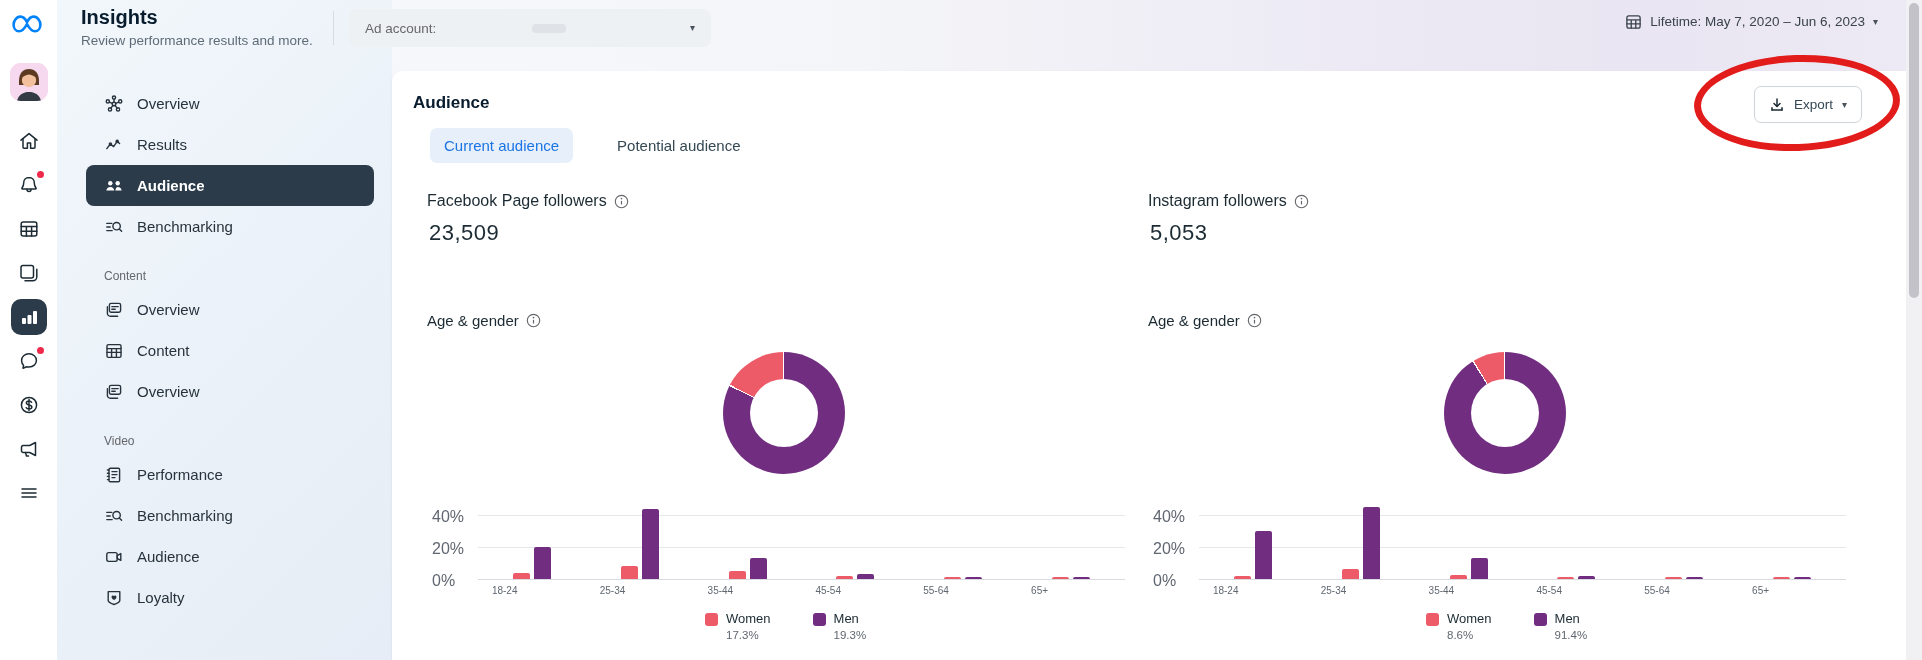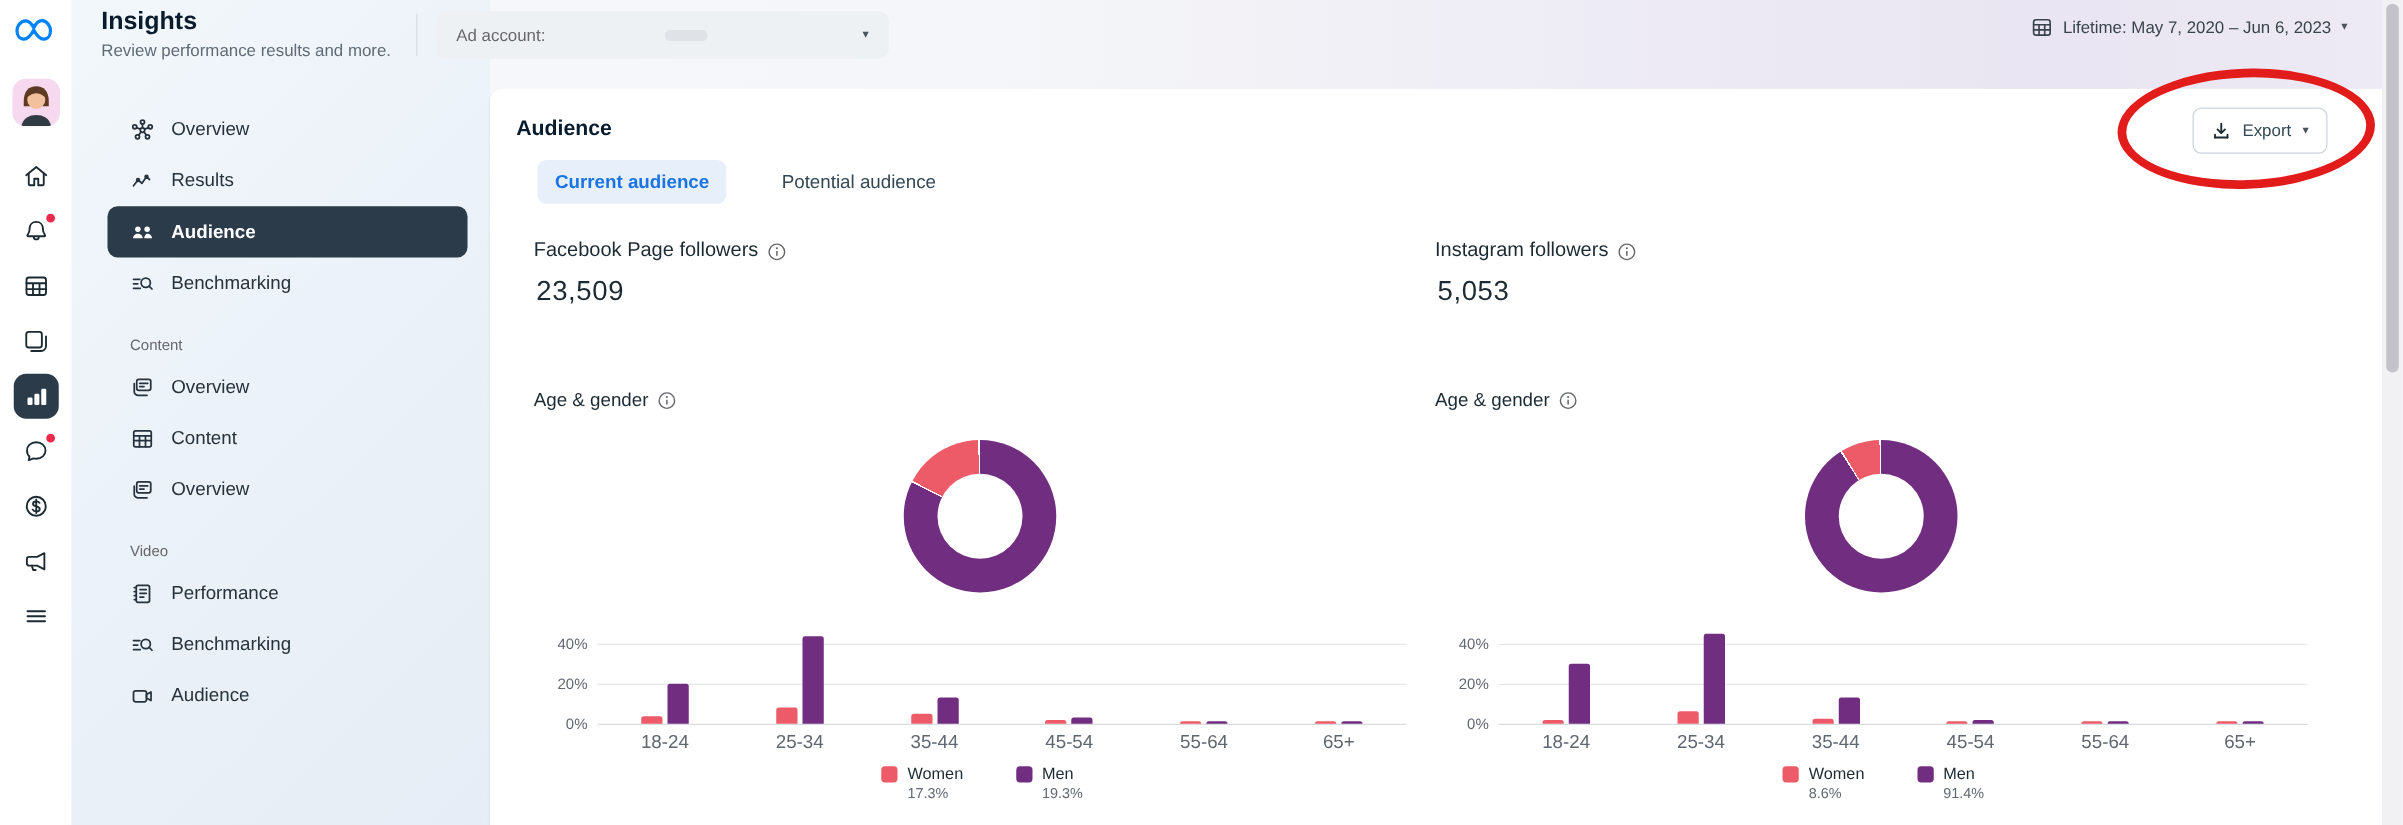--- a/index.html
+++ b/index.html
@@ -41,37 +41,37 @@
 .date-range{position:absolute;right:28px;top:13px;display:flex;align-items:center;gap:8px;font-size:13.5px;color:#3a434b;cursor:pointer}
 .date-range svg{width:17px;height:17px;fill:none;stroke:#3a434b;stroke-width:1.4;stroke-linecap:round}
 
 
 .card{position:absolute;left:392px;top:71px;right:16px;bottom:0;background:#fff;border-radius:10px 0 0 0;box-shadow:0 1px 3px rgba(0,0,0,.07)}
 .panel-heading{position:absolute;left:21px;top:22px;font-size:17px;font-weight:bold;color:#081c2e}
 .export-btn{position:absolute;right:44px;top:15px;height:37px;padding:0 14px;display:flex;align-items:center;gap:9px;background:#fff;border:1px solid #ced4da;border-radius:7px;font-size:13.5px;color:#344854;cursor:pointer;font-family:inherit}
 .export-btn svg{width:16px;height:16px;fill:none;stroke:#1c2b33;stroke-width:1.5;stroke-linecap:round;stroke-linejoin:round}
 .tabs{position:absolute;left:38px;top:57px;display:flex;align-items:center;gap:30px}
 .tab{font-size:15px;color:#344854;padding:9px 14px;border-radius:7px;cursor:pointer;white-space:nowrap}
-.tab.active{background:#e7f0fa;color:#1b74e4;font-weight:bold}
+.tab.active{background:#e7f0fa;color:#1b74e4;font-weight:normal}
 
 
 .col{position:absolute;top:115px;width:720px;height:474px}
 .col.fb{left:35px}.col.ig{left:756px}
 .metric-row{position:absolute;left:0;top:6px;display:flex;align-items:center;gap:7px;font-size:16px;color:#1c2b33}
 .info{display:inline-flex;cursor:pointer}
 .info svg{width:15px;height:15px}
 .metric-value{position:absolute;left:2px;top:34px;font-size:22px;letter-spacing:.5px;color:#1c2b33}
 .chart-title-row{position:absolute;left:0;top:126px;display:flex;align-items:center;gap:7px;font-size:15px;color:#1c2b33}
 .donut{position:absolute;left:296px;top:166px;width:122px;height:122px;border-radius:50%;cursor:pointer}
 .donut::after{content:"";position:absolute;inset:27px;background:#fff;border-radius:50%}
 .plot{position:absolute;left:51px;top:309px;width:647px;height:84px}
 .bar{position:absolute;bottom:0;width:17px;border-radius:2px 2px 0 0;cursor:pointer}
 .gridline{position:absolute;left:0;right:0;height:1px;background:#e5e7ea}
-.ytick{position:absolute;left:-46px;width:38px;text-align:right;font-size:12px;color:#606770}
-.xtick{position:absolute;width:80px;text-align:center;font-size:15px;color:#606770}
+.ytick{position:absolute;left:-46px;width:38px;text-align:left;font-size:16px;color:#606770}
+.xtick{position:absolute;width:80px;text-align:left;font-size:10px;color:#606770}
 .legend{position:absolute;left:278px;top:425px;display:flex;gap:42px}
 .legend-item{display:flex;gap:8px}
 .swatch{width:13px;height:13px;border-radius:3px;margin-top:2px;flex:none}
 .legend-texts{display:flex;flex-direction:column}
 .legend-label{font-size:13px;color:#1c2b33}
 .legend-value{font-size:11.5px;color:#606770;margin-top:3px}
 
 
 .annotation{position:absolute;left:1694px;top:55px;width:206px;height:96px;border:7px solid #e21b1b;border-radius:50%;transform:rotate(-2deg);z-index:20;pointer-events:none}
 .scrollbar{position:absolute;right:0;top:0;width:16px;height:660px;background:#f1f0f3;z-index:6}
@@ -250,20 +250,29 @@
         <span class="nav-label">Benchmarking</span>
       </div>
       <div class="nav-item">
         <span class="nav-icon">
           <svg viewBox="0 0 20 20">
             <rect x="2.8" y="5.6" width="10.4" height="8.8" rx="1.8"></rect>
             <path d="M13.2 8.6l3.6-2v6.8l-3.6-2Z"></path>
           </svg>
         </span>
         <span class="nav-label">Audience</span>
+      </div>
+      <div class="nav-item">
+        <span class="nav-icon">
+          <svg viewBox="0 0 20 20">
+            <path d="M4.2 3.6h11.6v9c0 2-5.8 3.9-5.8 3.9s-5.8-1.9-5.8-3.9Z"></path>
+            <path class="f" d="M10 12s-2.5-1.5-2.5-3.1c0-.8.6-1.5 1.4-1.5.5 0 .9.2 1.1.6.2-.4.6-.6 1.1-.6.8 0 1.4.7 1.4 1.5C12.5 10.5 10 12 10 12Z"></path>
+          </svg>
+        </span>
+        <span class="nav-label">Loyalty</span>
       </div>
     </nav>
 </div>
 
 <div class="topbar">
   <div class="page-title">Insights</div>
   <div class="page-subtitle">Review performance results and more.</div>
   <div class="topbar-divider"></div>
   <div class="ad-account">
     <span>Ad account:</span>

